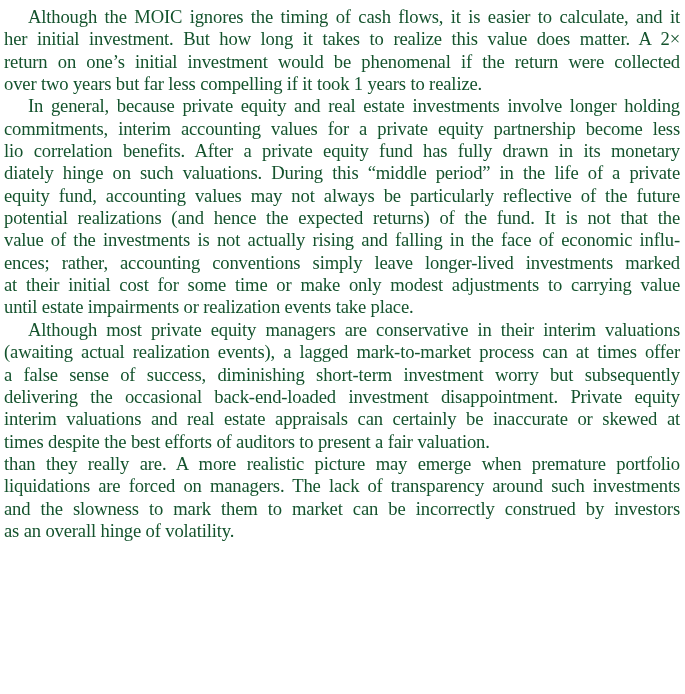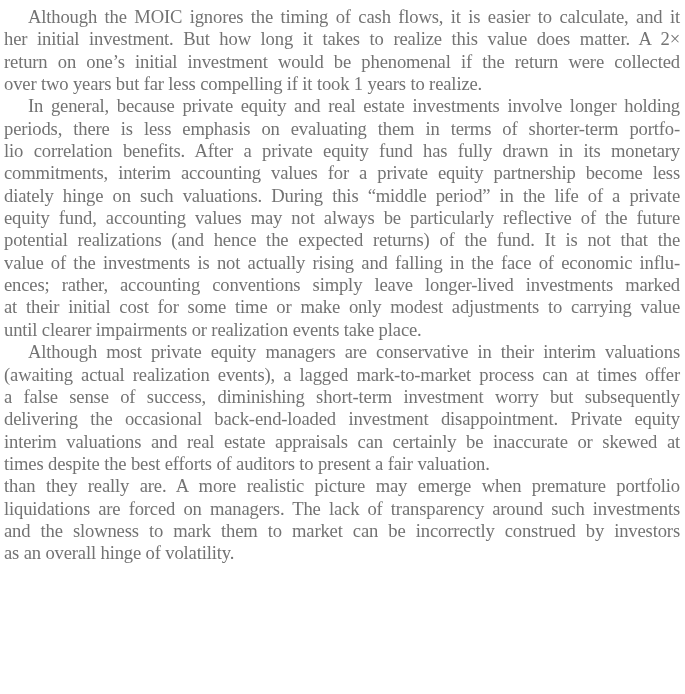--- a/index.html
+++ b/index.html
@@ -13,21 +13,21 @@
       overflow: hidden;
       position: relative;
     }
     #page {
       position: absolute;
       left: 4px;
       top: 6px;
       width: 676px;
       font-family: "Liberation Serif", "DejaVu Serif", serif;
       font-size: 18.6px;
-      color: #737373;
+      color: #14532d;
       letter-spacing: -0.15px;
     }
     .para {
       margin: 0;
       padding: 0;
     }
     .line {
       display: block;
       height: 22.35px;
       line-height: 22.35px;
@@ -48,30 +48,29 @@
 
 <div id="page">
   <div class="para">
     <span class="line first">Although the MOIC ignores the timing of cash flows, it is easier to calculate, and it</span>
     <span class="line">her initial investment. But how long it takes to realize this value does matter. A 2×</span>
     <span class="line">return on one’s initial investment would be phenomenal if the return were collected</span>
     <span class="line last">over two years but far less compelling if it took 1 years to realize.</span>
   </div>
   <div class="para">
     <span class="line first">In general, because private equity and real estate investments involve longer holding</span>
-    <span class="line">periods, there is less emphasis on evaluating them in terms of shorter-term portfo-</span>
+    <span class="line">commitments, interim accounting values for a private equity partnership become less</span>
     <span class="line">lio correlation benefits. After a private equity fund has fully drawn in its monetary</span>
-    <span class="line">commitments, interim accounting values for a private equity partnership become less</span>
     <span class="line">diately hinge on such valuations. During this “middle period” in the life of a private</span>
     <span class="line">equity fund, accounting values may not always be particularly reflective of the future</span>
     <span class="line">potential realizations (and hence the expected returns) of the fund. It is not that the</span>
     <span class="line">value of the investments is not actually rising and falling in the face of economic influ-</span>
     <span class="line">ences; rather, accounting conventions simply leave longer-lived investments marked</span>
     <span class="line">at their initial cost for some time or make only modest adjustments to carrying value</span>
-    <span class="line last">until clearer impairments or realization events take place.</span>
+    <span class="line last">until estate impairments or realization events take place.</span>
   </div>
   <div class="para">
     <span class="line first">Although most private equity managers are conservative in their interim valuations</span>
     <span class="line">(awaiting actual realization events), a lagged mark-to-market process can at times offer</span>
     <span class="line">a false sense of success, diminishing short-term investment worry but subsequently</span>
     <span class="line">delivering the occasional back-end-loaded investment disappointment. Private equity</span>
     <span class="line">interim valuations and real estate appraisals can certainly be inaccurate or skewed at</span>
     <span class="line last">times despite the best efforts of auditors to present a fair valuation.</span>
   </div>
   <div class="para">

